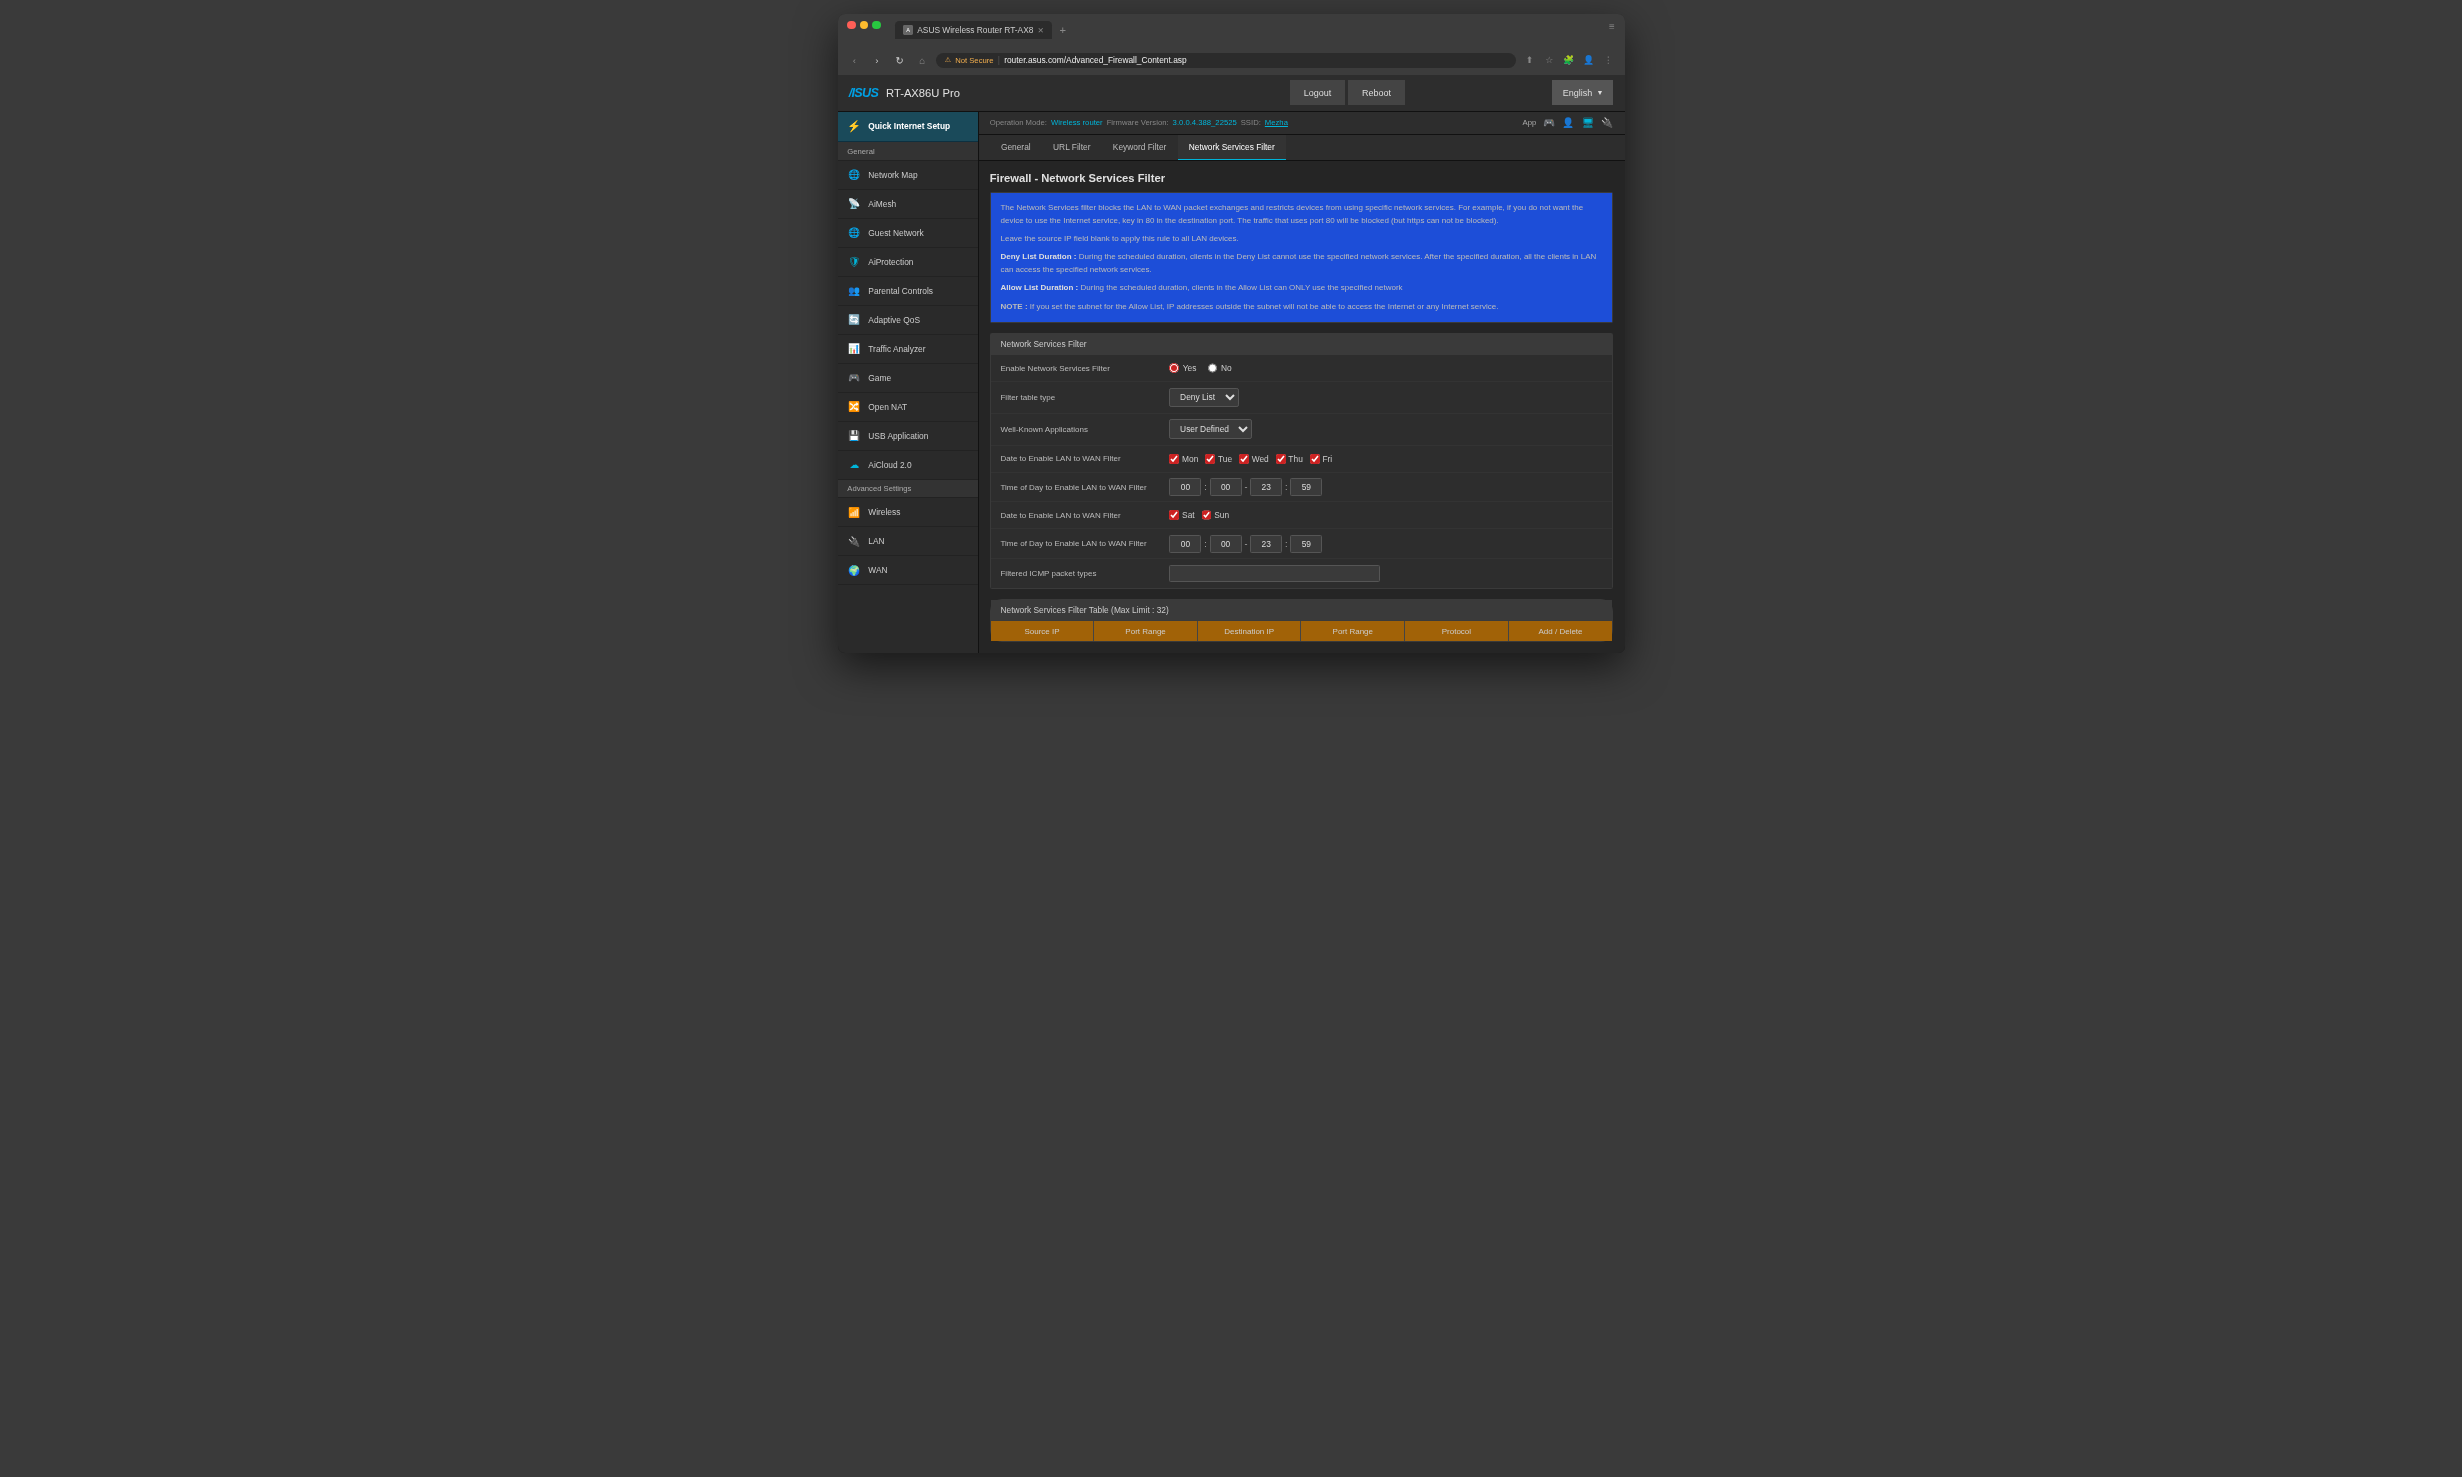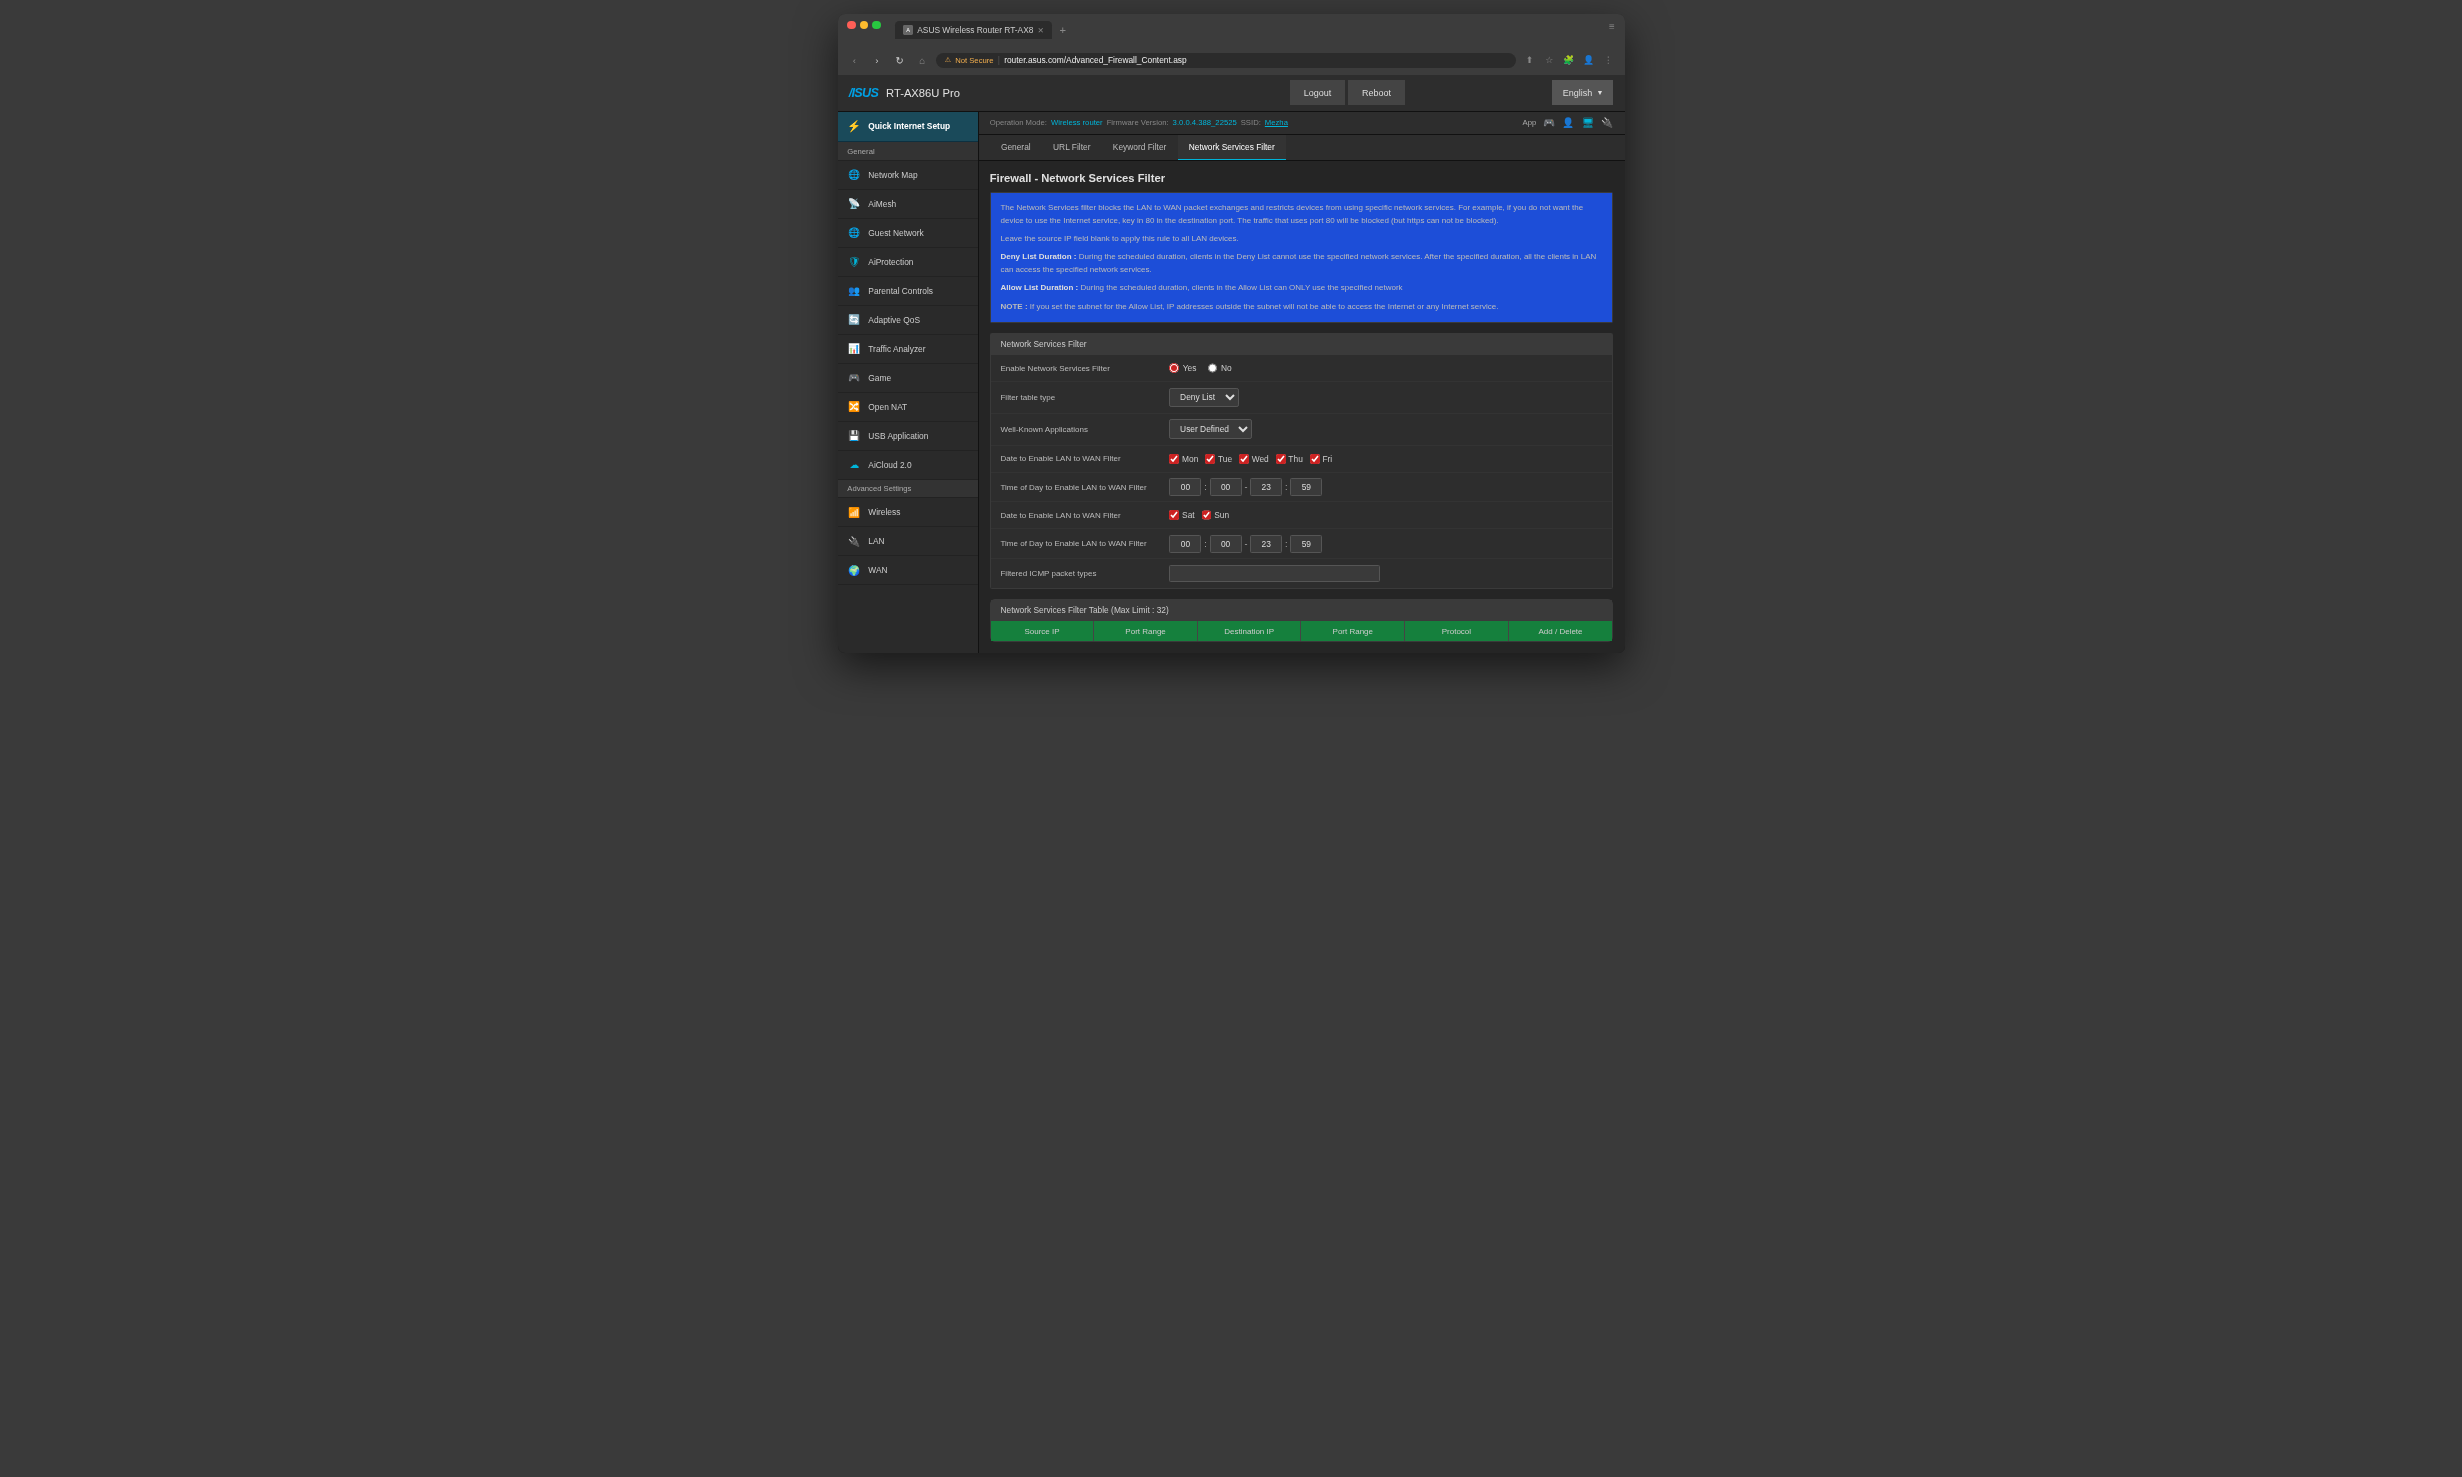--- a/index.html
+++ b/index.html
@@ -525,27 +525,27 @@
       padding: 2.8px 5.6px;
       font-size: 8.4px;
       border-radius: 1.4px;
       width: 211px;
     }
 
     
     .table-section {
       background: #2d2d2d;
       border: 0.7px solid #3a3a3a;
-      border-radius: 5px;
+      border-radius: 12px;
     }
 
     .table-header-row {
       display: grid;
       grid-template-columns: 1fr 1fr 1fr 1fr 1fr 1fr;
-      background: #15803d;
+      background: #a16207;
     }
 
     .table-header-cell {
       padding: 5.6px 7px;
       color: #ccc;
       font-size: 8px;
       font-weight: 500;
       text-align: center;
       border-right: 0.7px solid #444;
     }

